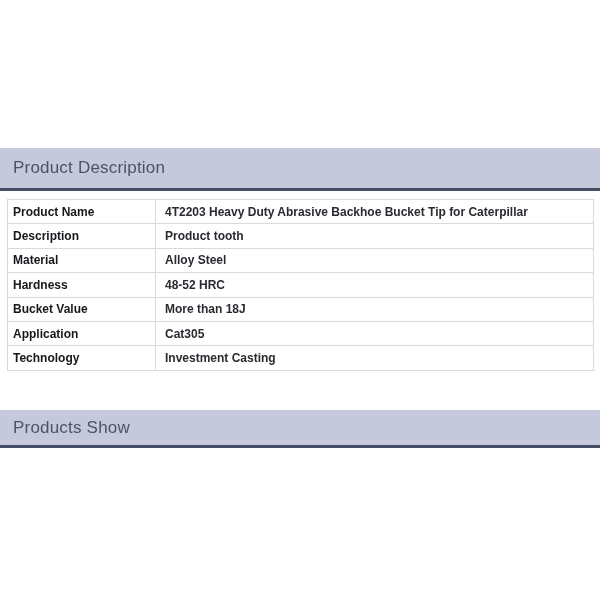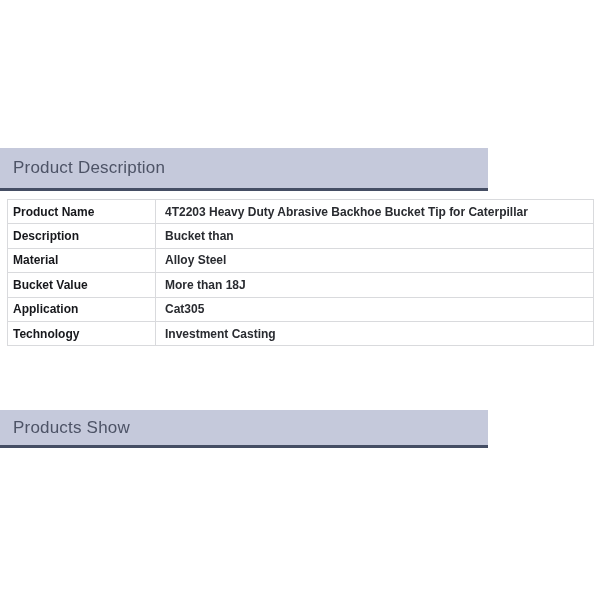--- a/index.html
+++ b/index.html
@@ -6,21 +6,21 @@
   html, body { width: 600px; height: 600px; }
   body {
     background: #ffffff;
     font-family: "Liberation Sans", sans-serif;
     position: relative;
     overflow: hidden;
   }
   .section-header {
     position: absolute;
     left: 0;
-    width: 488px;
+    width: 600px;
     background: var(--band-bg, #c5c9db);
     border-bottom: 3px solid var(--band-border, #454e64);
     display: flex;
     align-items: center;
     padding-left: 13px;
   }
   .section-header .section-title {
     font-size: 17px;
     color: var(--title-text, #4d5366);
     letter-spacing: 0.2px;
@@ -64,25 +64,29 @@
 </div>
 
 <table class="spec-table">
   <tbody id="spec-table-body">
       <tr>
         <td class="cell-label">Product Name</td>
         <td class="cell-value">4T2203 Heavy Duty Abrasive Backhoe Bucket Tip for Caterpillar</td>
       </tr>
       <tr>
         <td class="cell-label">Description</td>
-        <td class="cell-value">Bucket than</td>
+        <td class="cell-value">Product tooth</td>
       </tr>
       <tr>
         <td class="cell-label">Material</td>
         <td class="cell-value">Alloy Steel</td>
+      </tr>
+      <tr>
+        <td class="cell-label">Hardness</td>
+        <td class="cell-value">48-52 HRC</td>
       </tr>
       <tr>
         <td class="cell-label">Bucket Value</td>
         <td class="cell-value">More than 18J</td>
       </tr>
       <tr>
         <td class="cell-label">Application</td>
         <td class="cell-value">Cat305</td>
       </tr>
       <tr>

